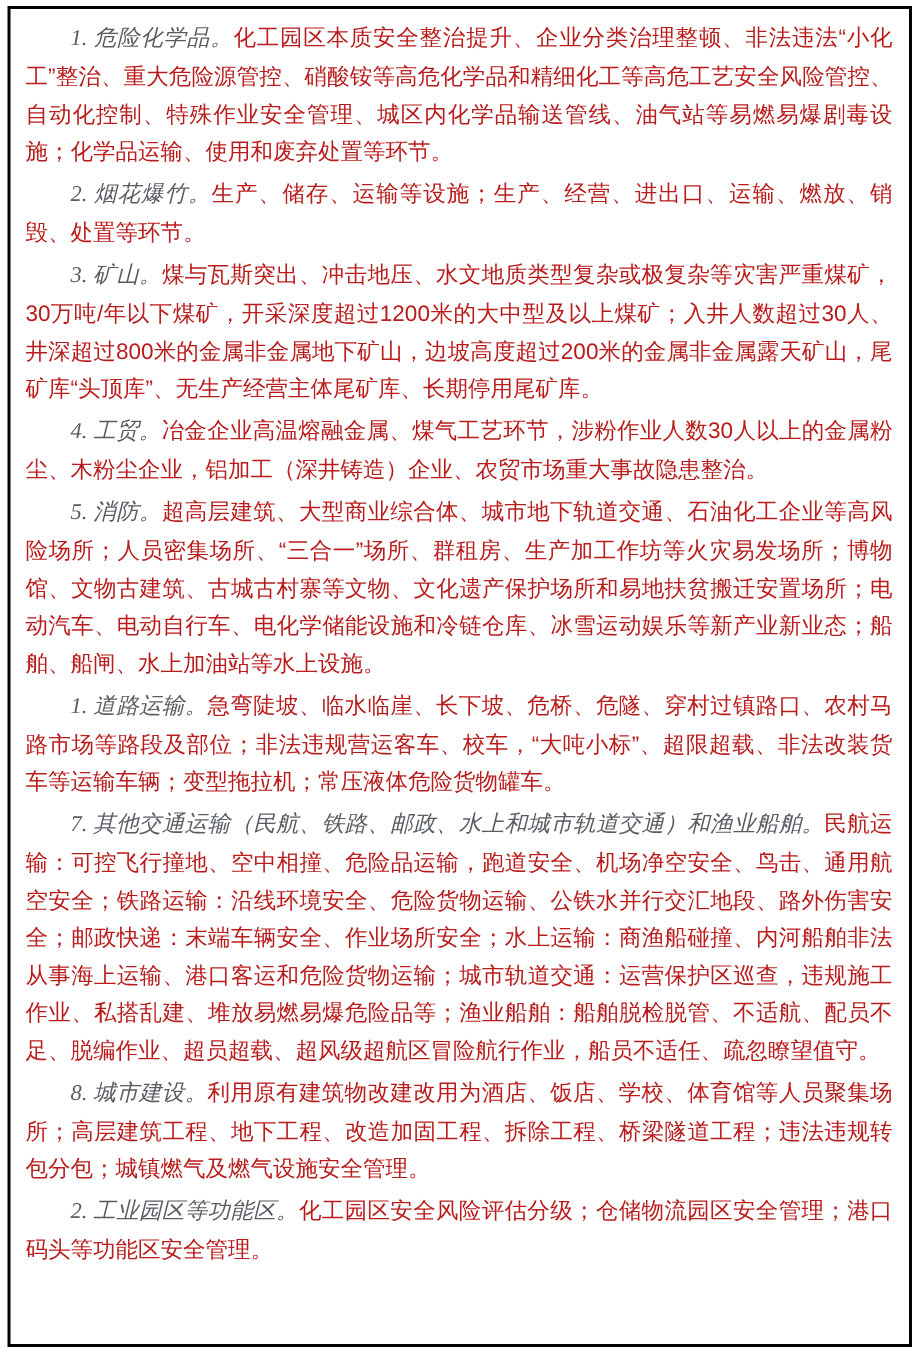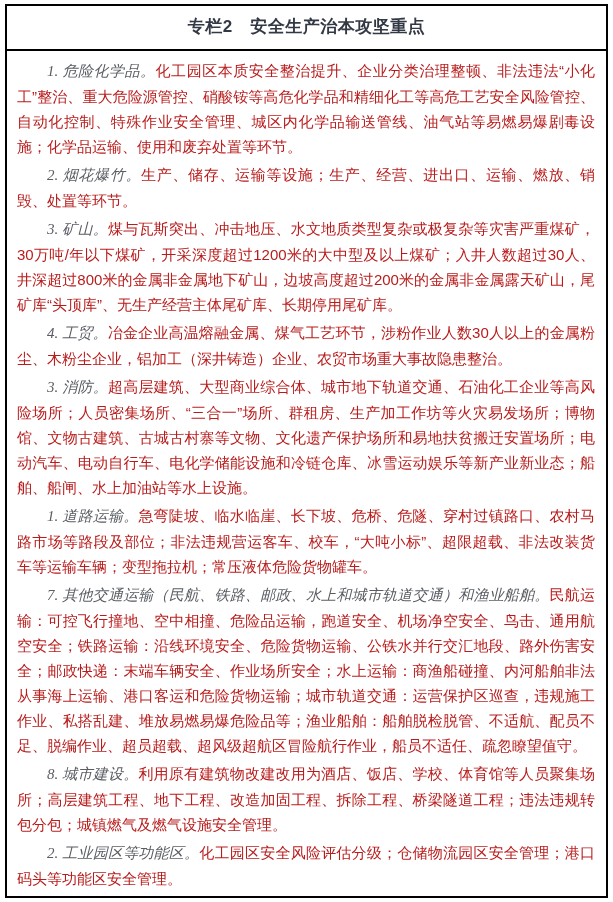--- a/index.html
+++ b/index.html
@@ -57,29 +57,26 @@
   }
   .body-text {
     color: #b91c1c;
   }
 </style>
 </head>
 <body>
 
 <div class="page">
   <div class="column-box">
-    <div class="title-row">
-      <span class="title-text">专栏2　安全生产治本攻坚重点</span>
-    </div>
     <div class="content">
       <p><span class="lead">1. 危险化学品。</span><span class="body-text">化工园区本质安全整治提升、企业分类治理整顿、非法违法“小化工”整治、重大危险源管控、硝酸铵等高危化学品和精细化工等高危工艺安全风险管控、自动化控制、特殊作业安全管理、城区内化学品输送管线、油气站等易燃易爆剧毒设施；化学品运输、使用和废弃处置等环节。</span></p>
       <p><span class="lead">2. 烟花爆竹。</span><span class="body-text">生产、储存、运输等设施；生产、经营、进出口、运输、燃放、销毁、处置等环节。</span></p>
       <p><span class="lead">3. 矿山。</span><span class="body-text">煤与瓦斯突出、冲击地压、水文地质类型复杂或极复杂等灾害严重煤矿，30万吨/年以下煤矿，开采深度超过1200米的大中型及以上煤矿；入井人数超过30人、井深超过800米的金属非金属地下矿山，边坡高度超过200米的金属非金属露天矿山，尾矿库“头顶库”、无生产经营主体尾矿库、长期停用尾矿库。</span></p>
       <p><span class="lead">4. 工贸。</span><span class="body-text">冶金企业高温熔融金属、煤气工艺环节，涉粉作业人数30人以上的金属粉尘、木粉尘企业，铝加工（深井铸造）企业、农贸市场重大事故隐患整治。</span></p>
-      <p><span class="lead">3. 消防。</span><span class="body-text">超高层建筑、大型商业综合体、城市地下轨道交通、石油化工企业等高风险场所；人员密集场所、“三合一”场所、群租房、生产加工作坊等火灾易发场所；博物馆、文物古建筑、古城古村寨等文物、文化遗产保护场所和易地扶贫搬迁安置场所；电动汽车、电动自行车、电化学储能设施和冷链仓库、冰雪运动娱乐等新产业新业态；船舶、船闸、水上加油站等水上设施。</span></p>
+      <p><span class="lead">5. 消防。</span><span class="body-text">超高层建筑、大型商业综合体、城市地下轨道交通、石油化工企业等高风险场所；人员密集场所、“三合一”场所、群租房、生产加工作坊等火灾易发场所；博物馆、文物古建筑、古城古村寨等文物、文化遗产保护场所和易地扶贫搬迁安置场所；电动汽车、电动自行车、电化学储能设施和冷链仓库、冰雪运动娱乐等新产业新业态；船舶、船闸、水上加油站等水上设施。</span></p>
       <p><span class="lead">1. 道路运输。</span><span class="body-text">急弯陡坡、临水临崖、长下坡、危桥、危隧、穿村过镇路口、农村马路市场等路段及部位；非法违规营运客车、校车，“大吨小标”、超限超载、非法改装货车等运输车辆；变型拖拉机；常压液体危险货物罐车。</span></p>
       <p><span class="lead">7. 其他交通运输（民航、铁路、邮政、水上和城市轨道交通）和渔业船舶。</span><span class="body-text">民航运输：可控飞行撞地、空中相撞、危险品运输，跑道安全、机场净空安全、鸟击、通用航空安全；铁路运输：沿线环境安全、危险货物运输、公铁水并行交汇地段、路外伤害安全；邮政快递：末端车辆安全、作业场所安全；水上运输：商渔船碰撞、内河船舶非法从事海上运输、港口客运和危险货物运输；城市轨道交通：运营保护区巡查，违规施工作业、私搭乱建、堆放易燃易爆危险品等；渔业船舶：船舶脱检脱管、不适航、配员不足、脱编作业、超员超载、超风级超航区冒险航行作业，船员不适任、疏忽瞭望值守。</span></p>
       <p><span class="lead">8. 城市建设。</span><span class="body-text">利用原有建筑物改建改用为酒店、饭店、学校、体育馆等人员聚集场所；高层建筑工程、地下工程、改造加固工程、拆除工程、桥梁隧道工程；违法违规转包分包；城镇燃气及燃气设施安全管理。</span></p>
       <p><span class="lead">2. 工业园区等功能区。</span><span class="body-text">化工园区安全风险评估分级；仓储物流园区安全管理；港口码头等功能区安全管理。</span></p>
       <p></p>
     </div>
   </div>
 </div>
 
 </body></html>

